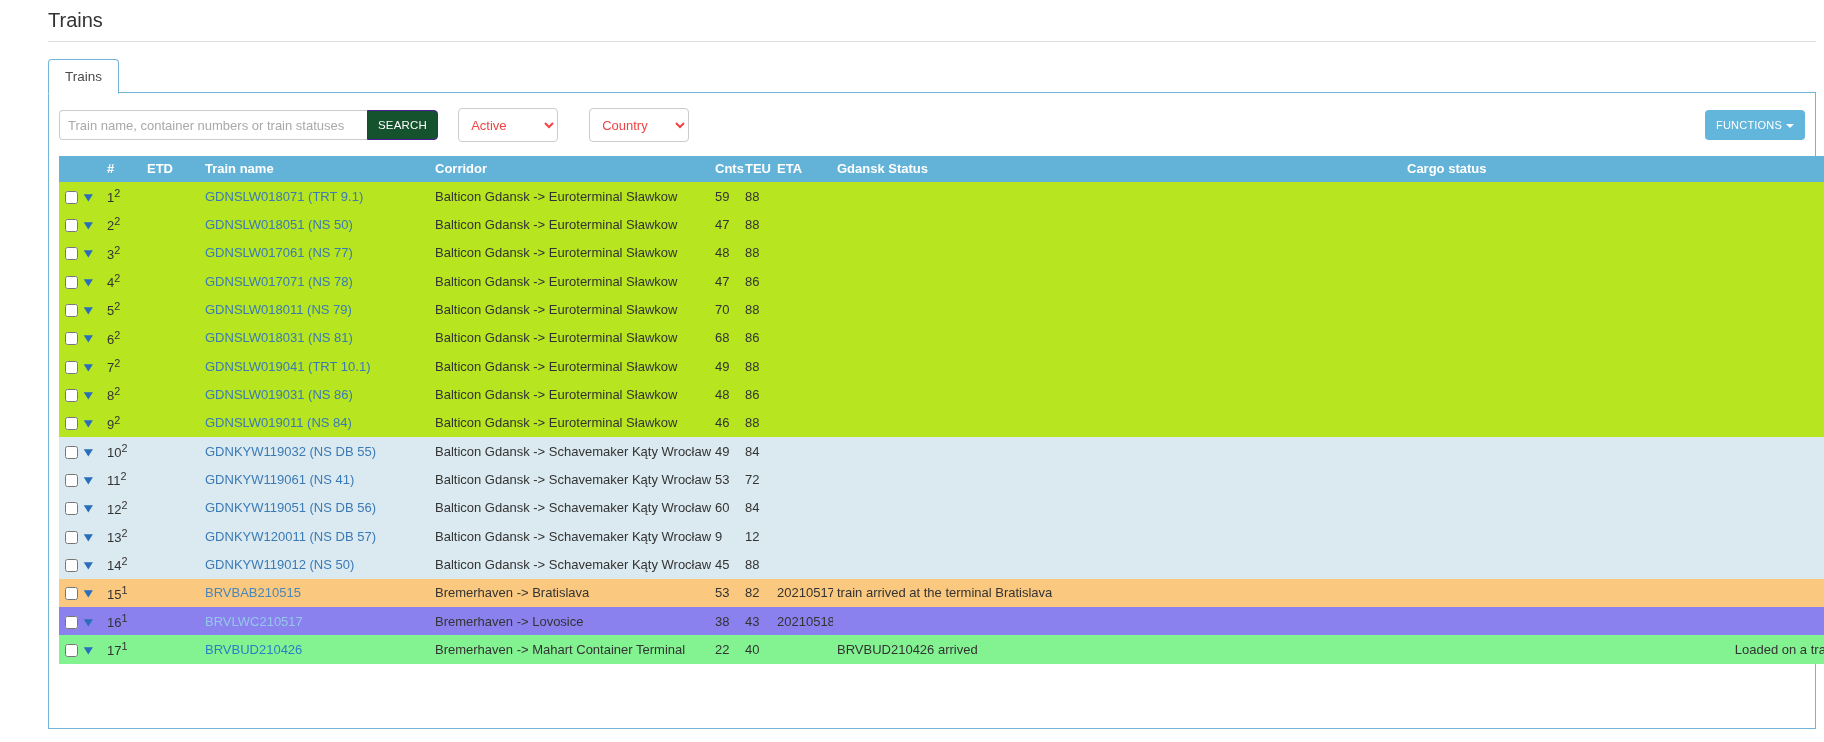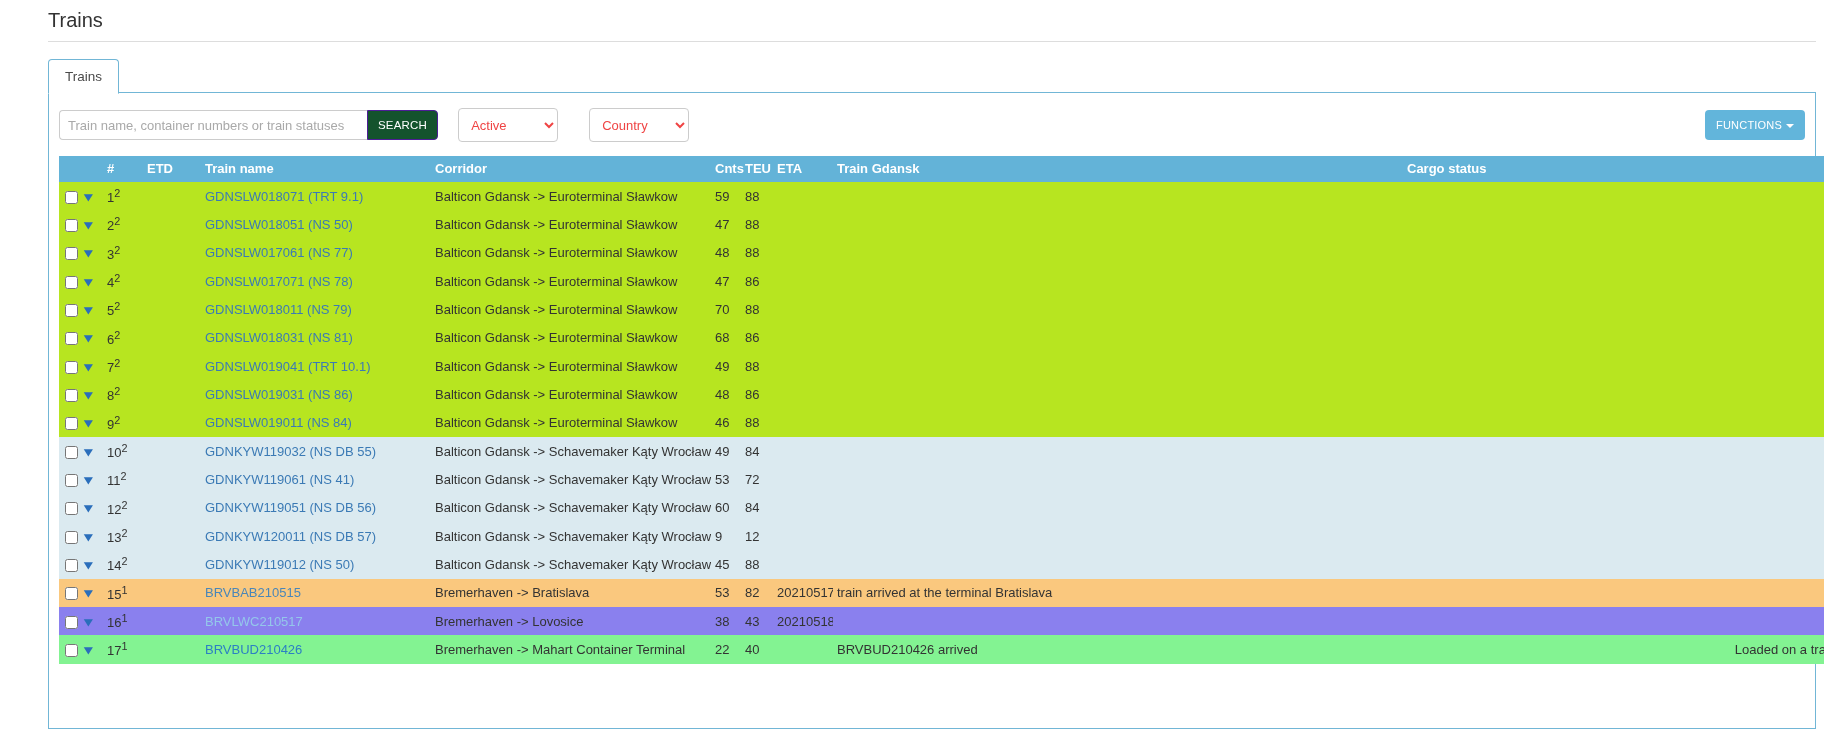--- a/index.html
+++ b/index.html
@@ -252,21 +252,21 @@
             <tr>
               <th></th>
               <th></th>
               <th>#</th>
               <th>ETD</th>
               <th>Train name</th>
               <th>Corridor</th>
               <th>Cnts</th>
               <th>TEU</th>
               <th>ETA</th>
-              <th>Train Gdansk</th>
+              <th>Gdansk Status</th>
               <th class="th-cargo">Cargo status</th>
             </tr>
           </thead>
           <tbody id="tbody">
               <tr class="row-green">
                 <td class="cell-chk"><input type="checkbox" class="rowchk" style=""></td>
                 <td><span class="chev">▾</span></td>
                 <td><span class="rownum">1</span><sup>2</sup></td>
                 <td></td>
                 <td><a class="train-link" href="#">GDNSLW018071 (TRT 9.1)</a></td>

